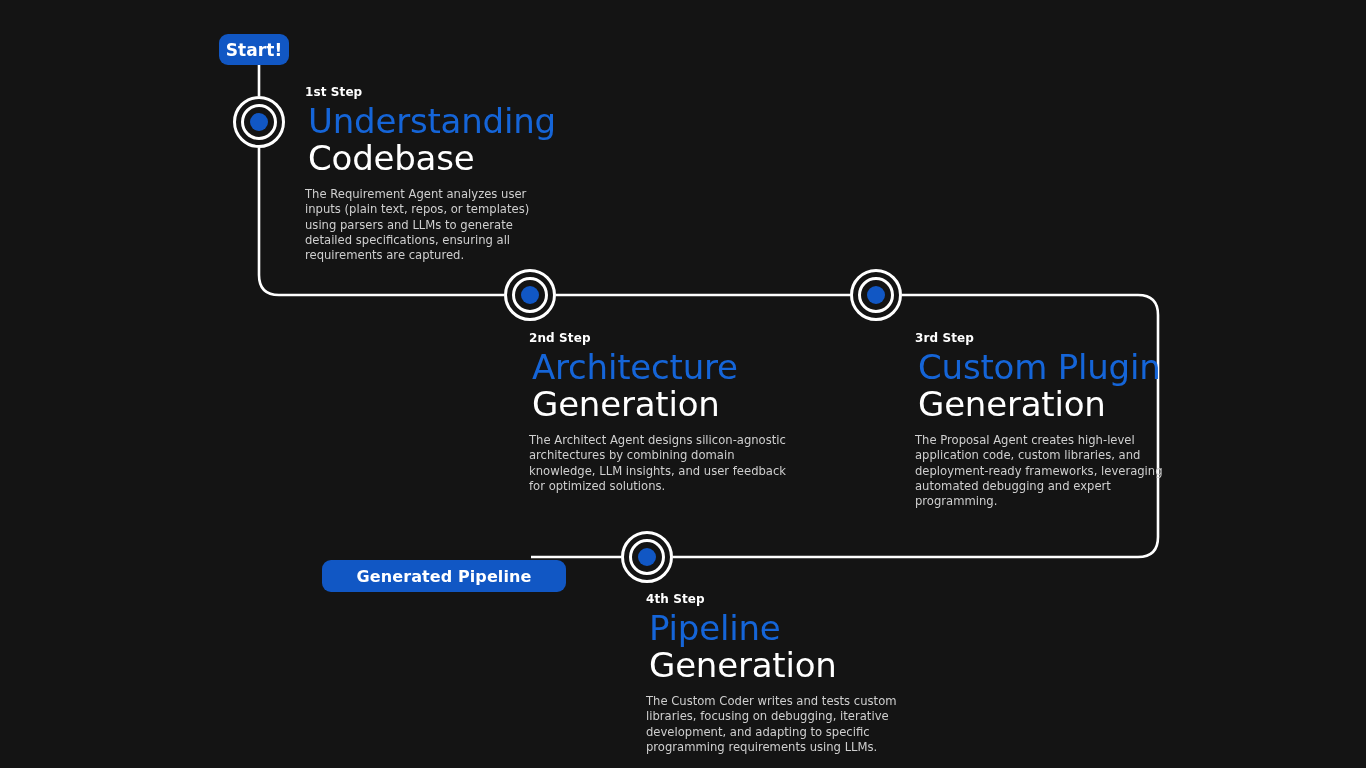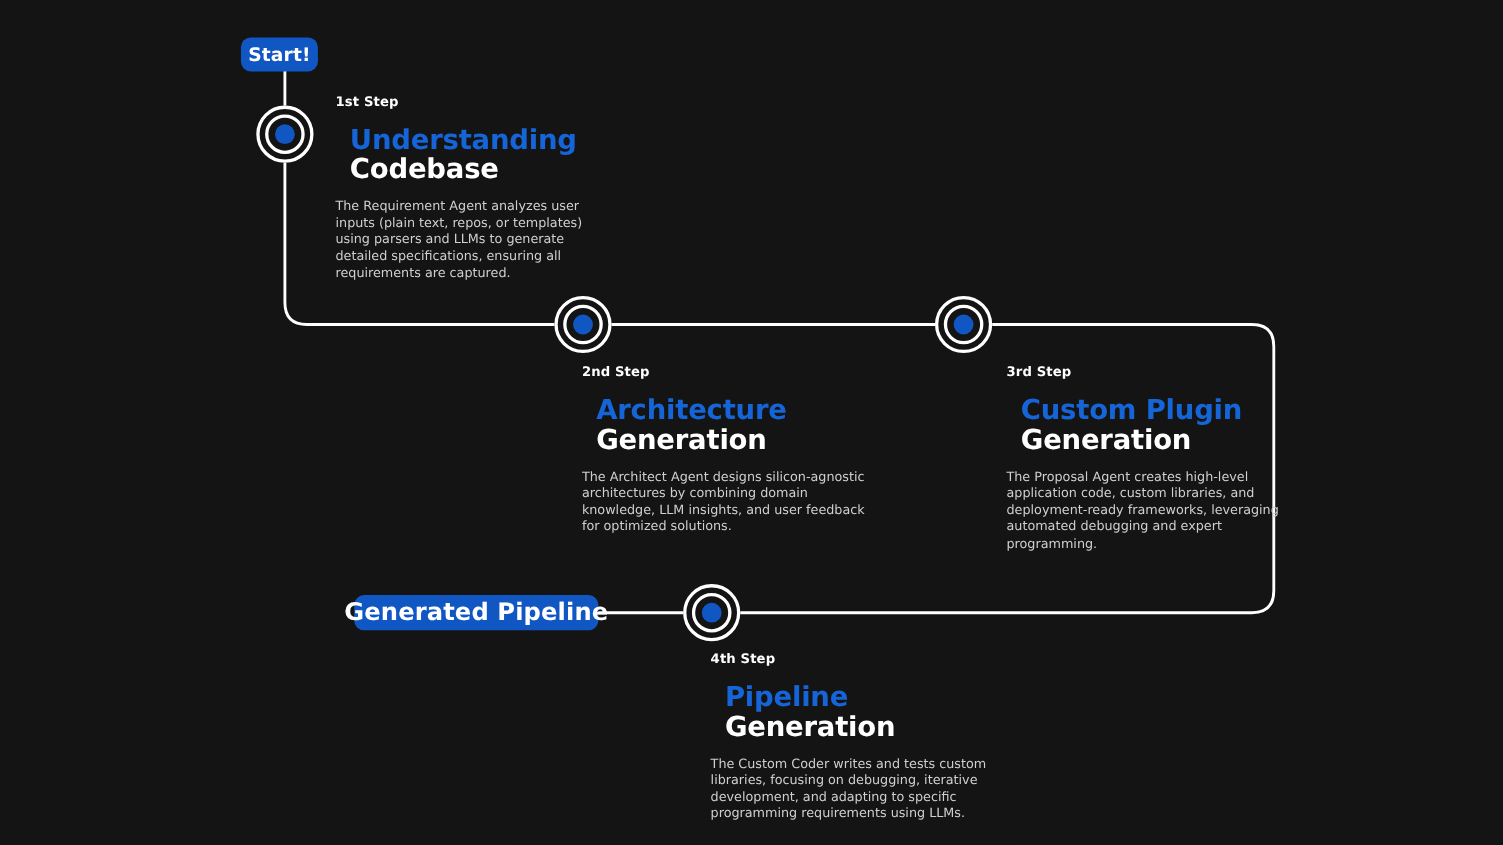--- a/index.html
+++ b/index.html
@@ -45,24 +45,24 @@
   }
   #pill-start {
     left: 219px;
     top: 34px;
     width: 70px;
     height: 31px;
     font-size: 17px;
   }
   #pill-pipeline {
     left: 322px;
-    top: 541px;
-    width: 222px;
+    top: 560px;
+    width: 244px;
     height: 32px;
-    font-size: 22px;
+    font-size: 16px;
   }
 
   
   .node {
     position: absolute;
     width: 52px;
     height: 52px;
   }
   .node .ring-outer,
   .node .ring-inner,
@@ -98,24 +98,24 @@
   }
   .step-label {
     color: #ffffff;
     font-weight: bold;
     font-size: 12px;
     letter-spacing: 0.1px;
     margin: 0 0 2px 0;
     line-height: 1.15;
   }
   .step-title {
-    margin: 13px;
+    margin: 3px;
     line-height: 1.08;
-    font-weight: bold;
-    font-size: 25px;
+    font-weight: normal;
+    font-size: 34px;
     letter-spacing: -0.2px;
   }
   .step-title .t-accent { color: #1565d8; display: block; }
   .step-title .t-plain  { color: #ffffff; display: block; }
   .step-desc {
     margin: 11px 0 0 0;
     color: #cfcfcf;
     font-size: 11.6px;
     line-height: 1.31;
   }

